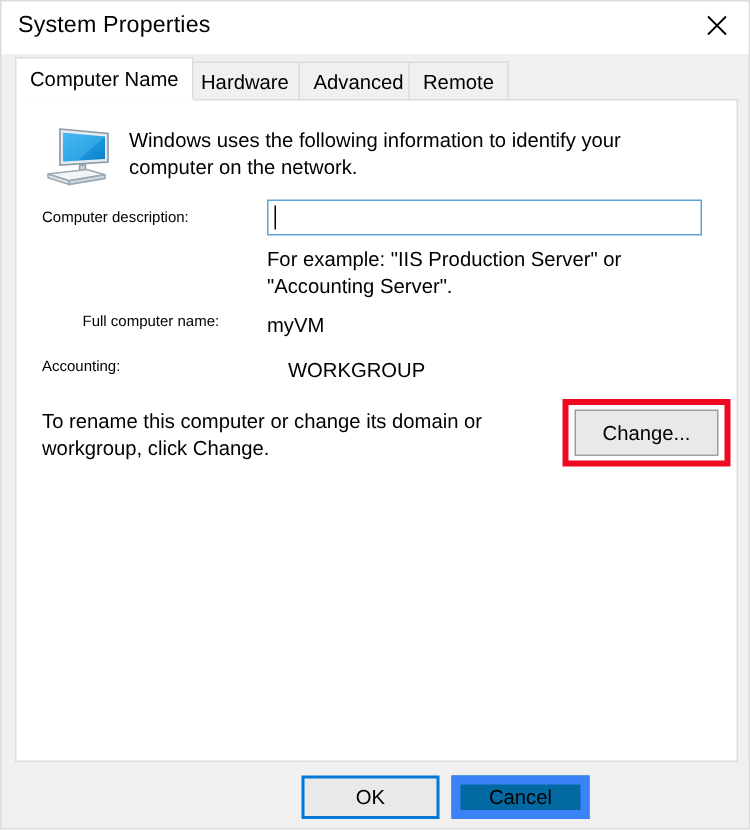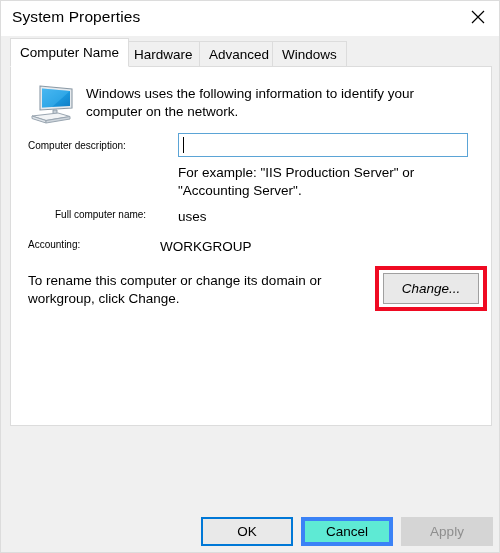--- a/index.html
+++ b/index.html
@@ -91,21 +91,21 @@
     border-bottom: 1px solid #ffffff;
     z-index: 3;
   }
 
   
   .panel {
     position: absolute;
     left: 9px;
     top: 65px;
     width: 482px;
-    height: 360px;
+    height: 442px;
     box-sizing: border-box;
     background: #ffffff;
     border: 1px solid #dcdcdc;
   }
 
   .intro-icon {
     position: absolute;
     left: 17px;
     top: 16px;
     width: 48px;
@@ -131,21 +131,21 @@
     position: absolute;
     font-size: 13.5px;
     color: #000000;
     white-space: nowrap;
   }
 
   .lbl-desc  { left: 17px;  top: 73px; }
   .lbl-full  { left: 17px;  top: 142px; margin-left: 27px; }
   .val-full  { left: 167px; top: 142px; }
   .lbl-wg    { left: 17px;  top: 172px; }
-  .val-wg    { left: 149px; top: 172px; }
+  .val-wg    { left: 181px; top: 172px; }
 
   .desc-input {
     position: absolute;
     left: 167px;
     top: 66px;
     width: 290px;
     height: 24px;
     box-sizing: border-box;
     background: #ffffff;
     border: 1px solid #5ba4d6;
@@ -204,39 +204,38 @@
     box-sizing: border-box;
     background: #e9e9e9;
     border: 1px solid #a0a0a0;
     font-family: "Liberation Sans", sans-serif;
     font-size: 13.5px;
     color: #000000;
     display: flex;
     align-items: center;
     justify-content: center;
     cursor: default;
-    font-style: italic;
   }
 
   
   .footer {
     position: absolute;
     left: 0;
     top: 507px;
     width: 500px;
     height: 46px;
     background: #f0f0f0;
   }
   .btn {
     position: absolute;
     top: 9px;
     height: 29px;
     box-sizing: border-box;
-    background: #5eead4;
-    border: 4px solid #3b82f6;
+    background: #0369a1;
+    border: 6px solid #3b82f6;
     font-family: "Liberation Sans", sans-serif;
     font-size: 13.5px;
     color: #000000;
     display: flex;
     align-items: center;
     justify-content: center;
     cursor: default;
   }
   .btn-ok {
     left: 200px;
@@ -276,21 +275,21 @@
     <div class="tab active" style="left:0px;">
       <span>Computer Name</span>
     </div>
     <div class="tab" style="left:114px;">
       <span>Hardware</span>
     </div>
     <div class="tab" style="left:189px;">
       <span>Advanced</span>
     </div>
     <div class="tab" style="left:262px;">
-      <span>Windows</span>
+      <span>Remote</span>
     </div>
   </div>
 
   <div class="panel">
 
     <div class="intro-icon">
       <svg width="48" height="44" viewBox="0 0 48 44">
         <defs>
           <linearGradient id="scr" x1="0" y1="0" x2="1" y2="1">
             <stop offset="0%" stop-color="#3fb2ef"></stop>
@@ -313,39 +312,36 @@
 
     <div class="intro-text">Windows uses the following information to identify your computer on the network.</div>
 
     <div class="field-label lbl-desc">Computer description:</div>
     <input class="desc-input" type="text" placeholder="" style="">
     <div class="caret"></div>
 
     <div class="example-text">For example: "IIS Production Server" or "Accounting Server".</div>
 
     <div class="field-label lbl-full">Full computer name:</div>
-    <div class="field-value val-full">uses</div>
+    <div class="field-value val-full">myVM</div>
 
     <div class="field-label lbl-wg">Accounting:</div>
     <div class="field-value val-wg">WORKGROUP</div>
 
     <div class="rename-text">To rename this computer or change its domain or workgroup, click Change.</div>
 
     <div class="change-highlight"></div>
     <div class="change-btn">
       <span>Change...</span>
     </div>
 
   </div>
 
   <div class="footer">
     <div class="btn btn-ok">
       <span>OK</span>
     </div>
     <div class="btn btn-cancel">
       <span>Cancel</span>
     </div>
-    <div class="btn btn-apply">
-      <span>Apply</span>
-    </div>
   </div>
 
 </div>
 
 </body></html>

